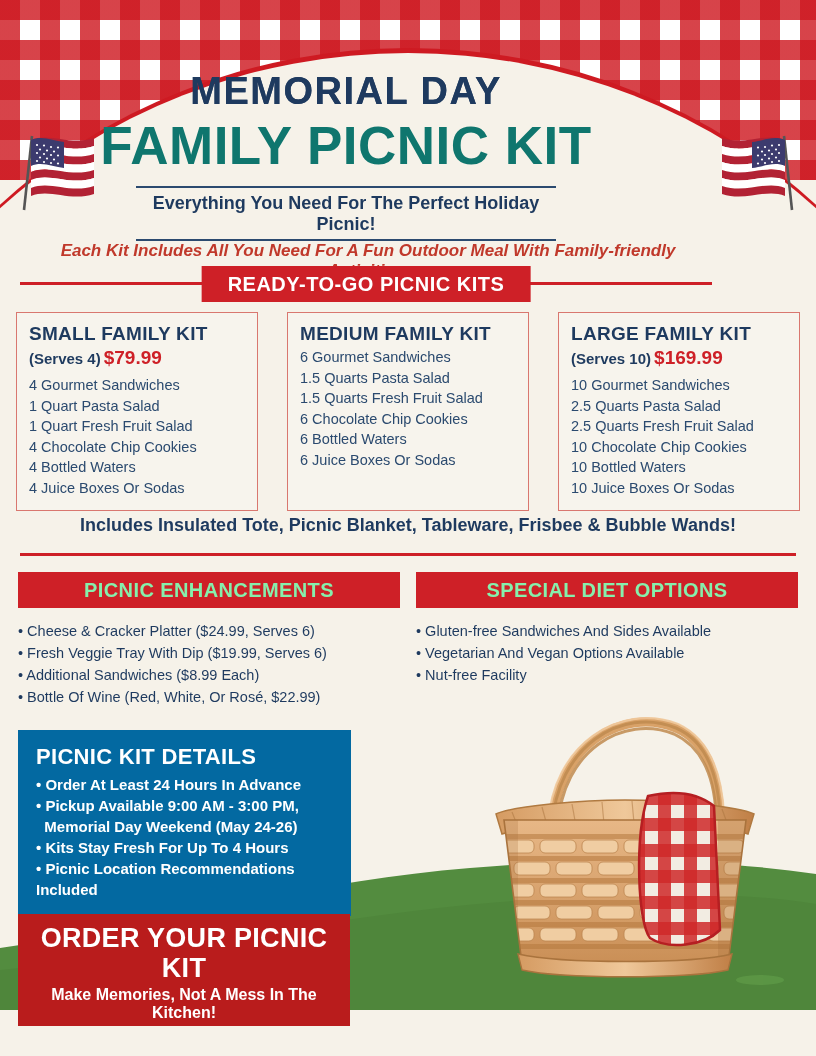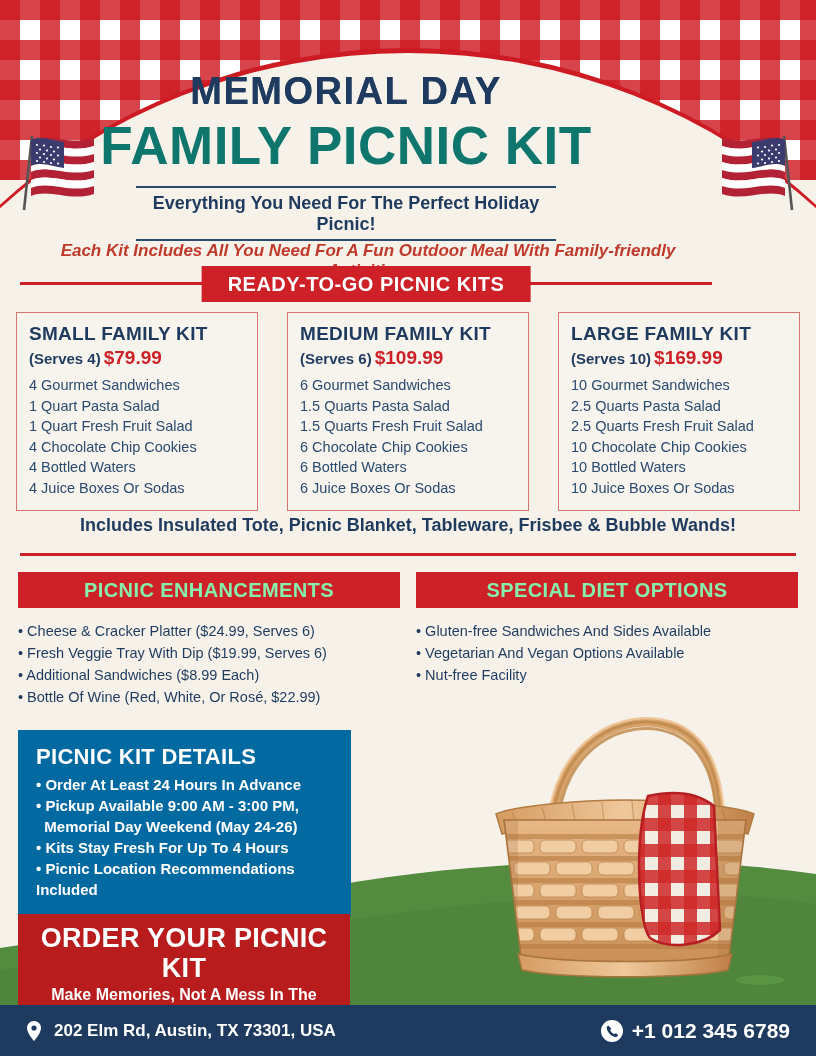--- a/index.html
+++ b/index.html
@@ -261,23 +261,20 @@
         <li>4 Gourmet Sandwiches</li>
         <li>1 Quart Pasta Salad</li>
         <li>1 Quart Fresh Fruit Salad</li>
         <li>4 Chocolate Chip Cookies</li>
         <li>4 Bottled Waters</li>
         <li>4 Juice Boxes Or Sodas</li>
       </ul>
     </div>
     <div class="card">
       <h3>MEDIUM FAMILY KIT</h3>
-      <div class="serves-row">
-        <span>(Serves 6)</span><span class="price">$109.99</span>
-      </div>
       <ul>
         <li>6 Gourmet Sandwiches</li>
         <li>1.5 Quarts Pasta Salad</li>
         <li>1.5 Quarts Fresh Fruit Salad</li>
         <li>6 Chocolate Chip Cookies</li>
         <li>6 Bottled Waters</li>
         <li>6 Juice Boxes Or Sodas</li>
       </ul>
     </div>
     <div class="card">
@@ -466,34 +463,14 @@
       <li>• Kits Stay Fresh For Up To 4 Hours</li>
       <li>• Picnic Location Recommendations Included</li>
     </ul>
   </div>
 
   <div class="cta">
     <div class="l1">ORDER YOUR PICNIC KIT</div>
     <div class="l2">Make Memories, Not A Mess In The Kitchen!</div>
   </div>
 
-  <div class="footer">
-    <div class="f-item f-addr">
-      <span class="f-ico">
-        <svg viewBox="0 0 24 24" width="24" height="24">
-          <path d="M12 2 C8.1 2 5 5.1 5 9 c0 5.2 7 13 7 13 s7-7.8 7-13 c0-3.9-3.1-7-7-7 z" fill="#fff"></path>
-          <circle cx="12" cy="9" r="2.6" fill="#1e3a5f"></circle>
-        </svg>
-      </span>
-      <span>202 Elm Rd, Austin, TX 73301, USA</span>
-    </div>
-    <div class="f-item f-phone">
-      <span class="f-ico">
-        <svg viewBox="0 0 24 24" width="24" height="24">
-          <circle cx="12" cy="12" r="11" fill="#fff"></circle>
-          <path d="M8.4 6.6 c-.7 0-1.6 1-1.7 2 -.2 1.8 1.3 4.6 3 6.3 1.7 1.7 4.5 3.2 6.3 3 1-.1 2-1 2-1.7 0-.4-1.6-1.7-2.2-1.9 -.5-.2-1.2.8-1.6.8 -.5 0-1.6-.7-2.4-1.5 -.8-.8-1.5-1.9-1.5-2.4 0-.4 1-1.1.8-1.6 -.2-.6-1.5-2.2-1.9-2.2 z" fill="#1e3a5f"></path>
-        </svg>
-      </span>
-      <span>+1 012 345 6789</span>
-    </div>
-  </div>
 
 </div>
 
 </body></html>

